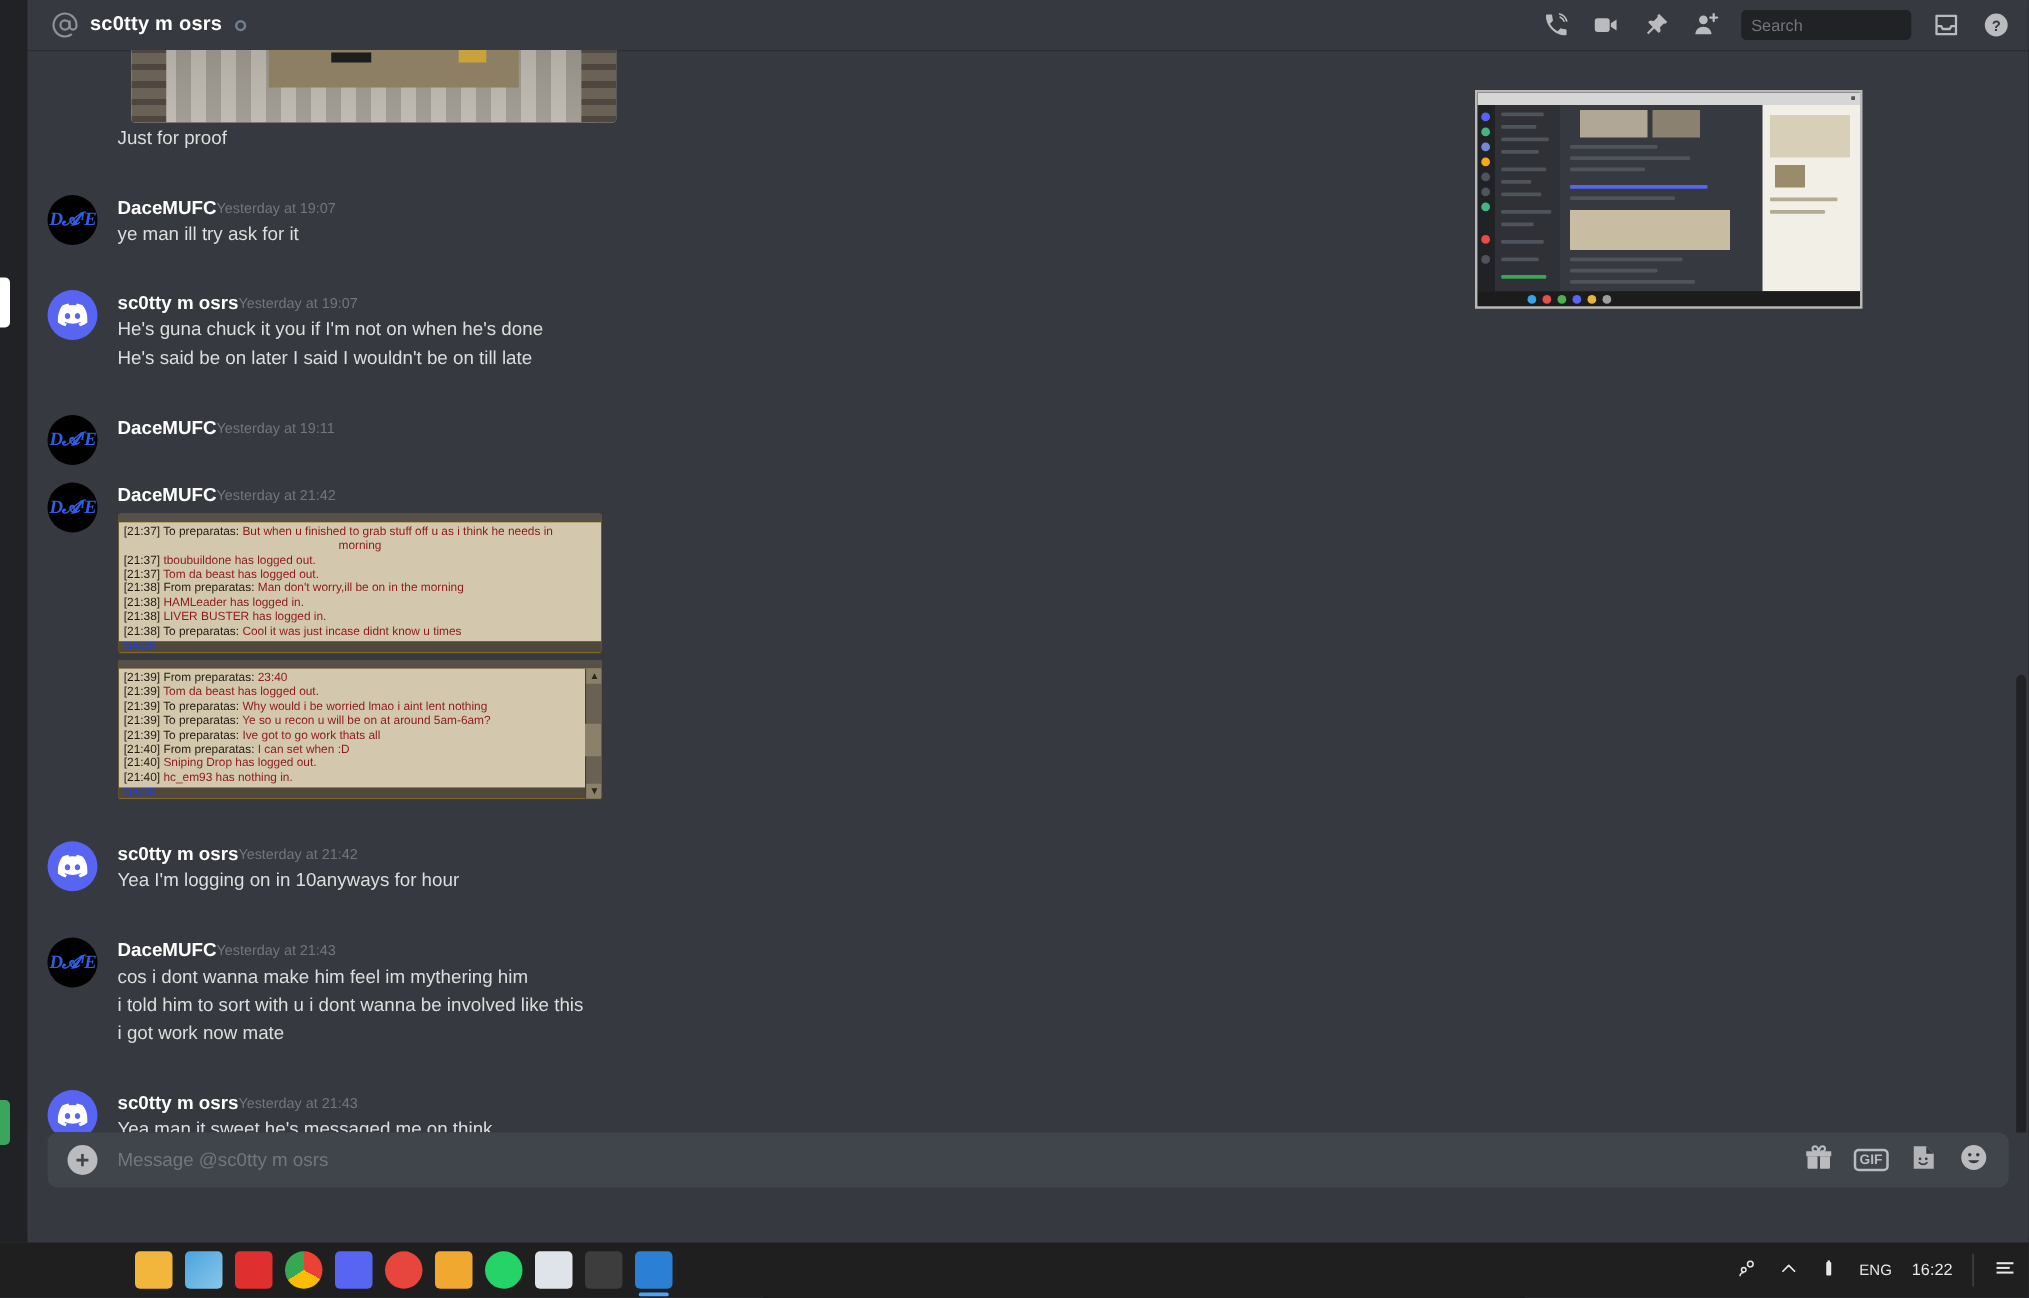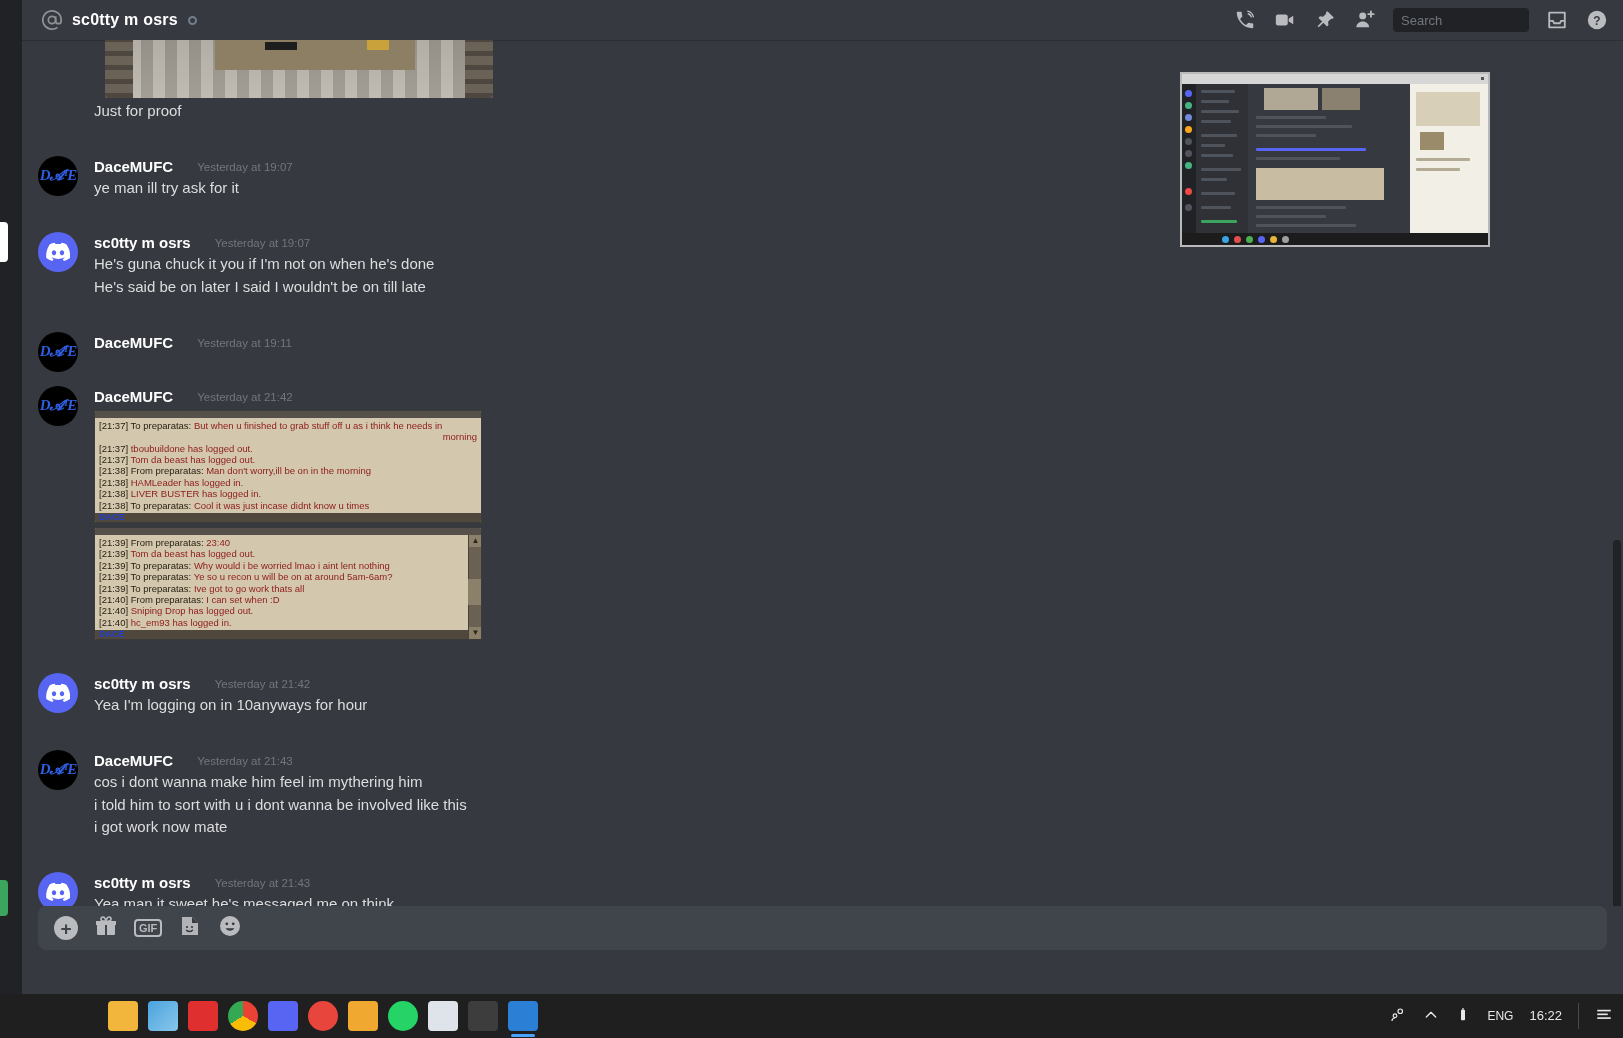--- a/index.html
+++ b/index.html
@@ -53,21 +53,21 @@
   }
   .msg { position: relative; padding: 2px 48px 2px 72px; margin-top: 30px; }
   .msg.cont { margin-top: 0; }
   .avatar {
     position: absolute; left: 16px; top: 1px; width: 40px; height: 40px; border-radius: 50%;
     overflow: hidden; display: flex; align-items: center; justify-content: center;
   }
   .avatar.dace { background: #000; }
   .avatar.dace .mk { color: #2f5fe0; font-size: 15px; font-weight: bold; font-style: italic; letter-spacing: -1px; font-family: "Liberation Serif", serif; }
   .avatar.scotty { background: #5865f2; }
-  .hdr { display: flex; align-items: center; gap: 24px; line-height: 20px; }
+  .hdr { display: flex; align-items: center; gap: 0; line-height: 20px; }
   .uname { color: #fff; font-size: 15px; font-weight: bold; }
   .ts { color: #72767d; font-size: 11.5px; }
   .line { color: #dcddde; font-size: 15px; line-height: 1.38; padding: 1px 0; }
 
   
   .att-photo {
     width: 388px; height: 0; overflow: hidden; position: relative;
     border-radius: 3px;
   }
   .photo-top {
@@ -87,21 +87,21 @@
   .rs {
     position: relative; width: 388px; border: 1px solid #3b3b3b;
     background: #eab308; border-radius: 2px; overflow: hidden;
     font-family: "Liberation Sans", sans-serif;
   }
   .rs-head { height: 7px; background: #55514a; }
   .rs-body { padding: 2px 4px 2px 4px; background: #d3c8ad; }
   .rs-line { font-size: 9.5px; line-height: 11.4px; white-space: nowrap; color: #5a1111; }
   .rs-line .t { color: #241c10; }
   .rs-line .r { color: #8d1a1a; }
-  .rs-line.center { text-align: right; }
+  .rs-line.center { text-align: center; }
   .rs-foot { height: 9px; background: #50483c; position: relative; }
   .rs-foot .cyan { position: absolute; left: 4px; top: -1px; color: #1e3fd8; font-size: 9px; font-weight: bold; }
   .rs-scroll {
     position: absolute; right: 0; top: 7px; bottom: 0; width: 13px;
     background: #6b6152; border-left: 1px solid #4a4236;
   }
   .rs-scroll .arw { width: 13px; height: 12px; background: #8b8069; color: #2c2619; font-size: 8px; text-align: center; line-height: 12px; }
   .rs-scroll .arw.bot { position: absolute; bottom: 0; }
   .rs-scroll .thumb { position: absolute; right: 0; top: 44px; width: 13px; height: 26px; background: #8b8069; }
   .rs2 { margin-top: 4px; }
@@ -408,21 +408,21 @@
             <span class="t">To preparatas: </span><span class="r">Ive got to go work thats all</span>
           </div>
           <div class="rs-line">
             <span class="t">[21:40]</span>
             <span class="t">From preparatas: </span><span class="r">I can set when :D</span>
           </div>
           <div class="rs-line">
             <span class="t">[21:40]</span> <span class="r">Sniping Drop has logged out.</span>
           </div>
           <div class="rs-line">
-            <span class="t">[21:40]</span> <span class="r">hc_em93 has logged in.</span>
+            <span class="t">[21:40]</span> <span class="r">hc_em93 has nothing in.</span>
           </div>
         </div>
         <div class="rs-foot">
             <span class="cyan">DACE</span>
           </div>
         <div class="rs-scroll">
           <div class="arw">▲</div>
           <div class="thumb"></div>
           <div class="arw bot">▼</div>
         </div>
@@ -478,20 +478,21 @@
       </div>
       <div class="line">cool</div>
     </div>
   </div>
 
   <div class="vscroll"></div>
 
   <div class="composer">
     <div class="composer-inner">
       <div class="plus-btn">+</div>
+      <input type="text" placeholder="Message @sc0tty m osrs" style="">
       <div class="comp-icons">
         <span>
           <svg width="24" height="24" viewBox="0 0 24 24" fill="currentColor">
             <path d="M3 11h18v9a1 1 0 01-1 1h-7v-10H11v10H4a1 1 0 01-1-1z"></path>
             <path d="M2 7h20v4H2z"></path>
             <path d="M9 3a2.2 2.2 0 012 1.3L12 7l1-2.7A2.2 2.2 0 0115 3a2 2 0 010 4h-1.5M11 7H9a2 2 0 010-4" fill="none" stroke="currentColor" stroke-width="1.6"></path>
           </svg>
         </span>
         <span class="gif-badge">GIF</span>
         <span>

